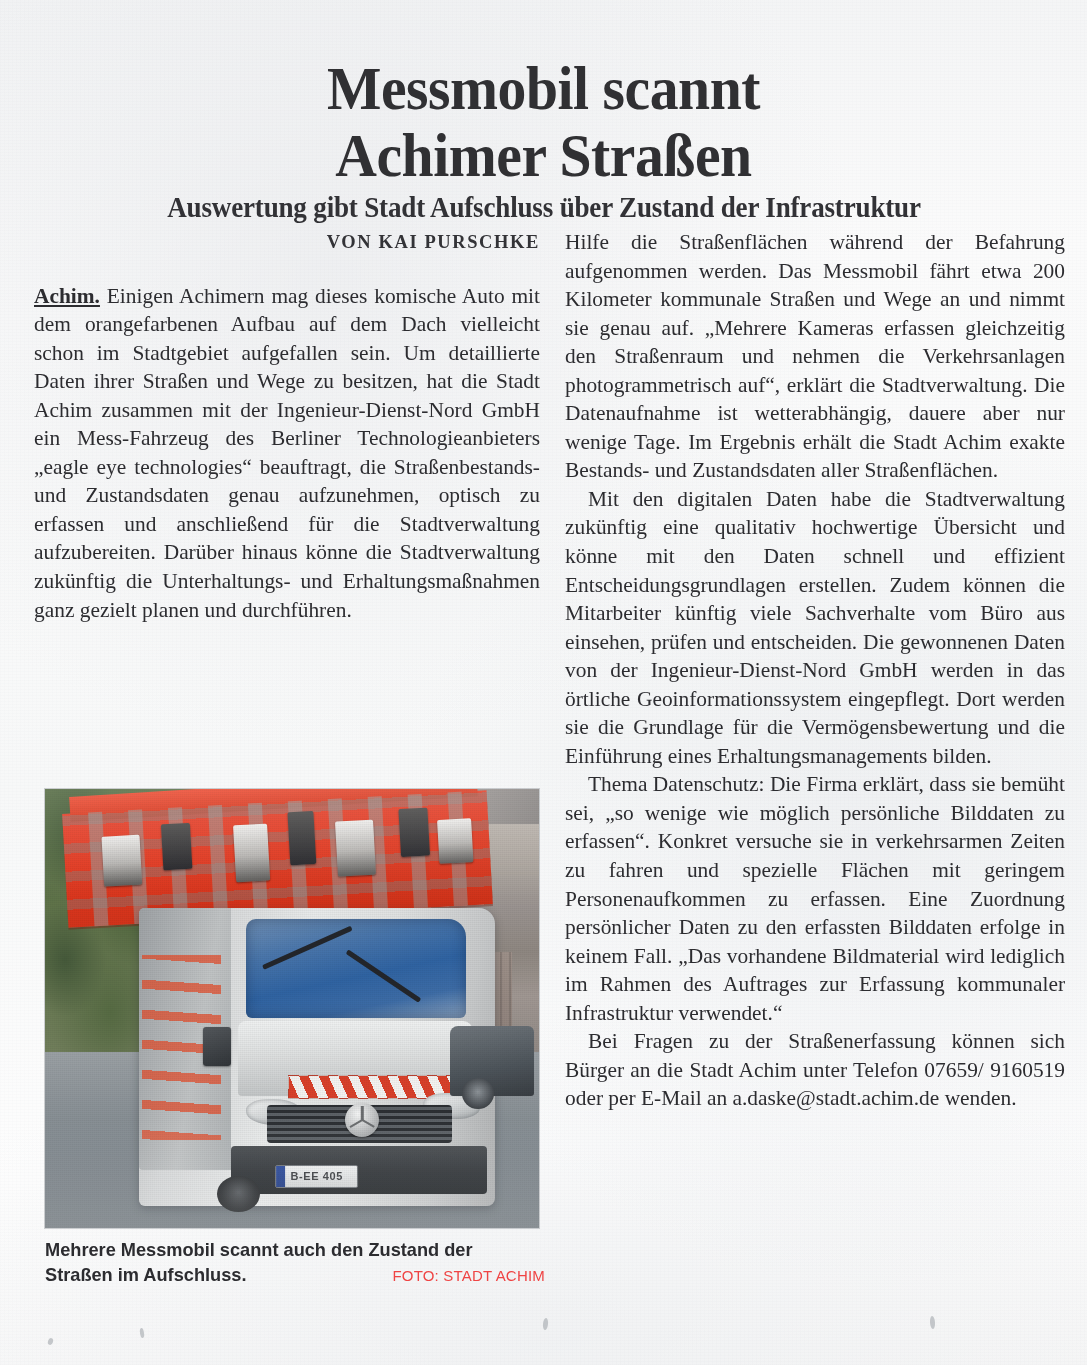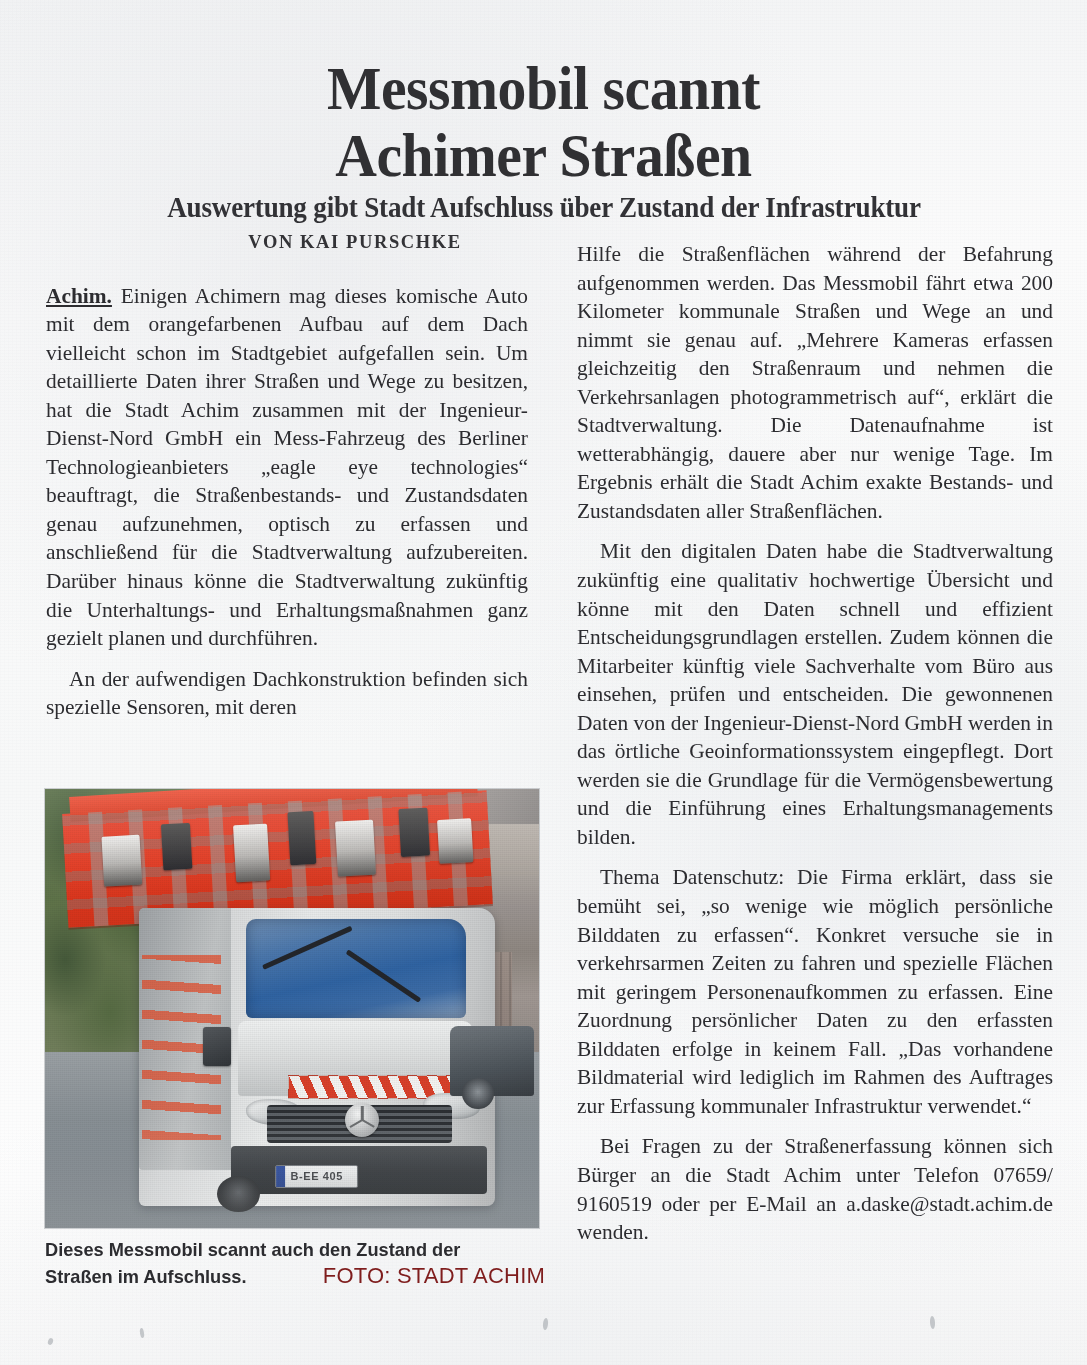--- a/index.html
+++ b/index.html
@@ -87,27 +87,27 @@
   }
   .col-left  { left: 34px;  width: 506px; }
   .col-right { left: 565px; width: 500px; }
 
   .byline {
     font-family: "Liberation Serif", serif;
     font-weight: bold;
     font-size: 18.5px;
     letter-spacing: 1.6px;
     color: #333337;
-    text-align: center;
+    text-align: right;
     padding-left: 136px;
     margin-bottom: 25px;
     white-space: nowrap;
   }
 
-  .col p { margin: 12px; text-indent: 23px; }
+  .col p { margin: 0; text-indent: 23px; }
   .col p.first { text-indent: 0; }
   .col .dateline { font-weight: bold; text-decoration: underline; }
 
   
   .photo-wrap {
     position: absolute;
     left: 45px;
     top: 789px;
     width: 494px;
     height: 439px;
@@ -331,23 +331,23 @@
     width: 500px;
     font-family: "Liberation Sans", sans-serif;
     font-weight: bold;
     font-size: 18.2px;
     line-height: 25px;
     color: #2c2c30;
   }
   .caption .cap-row2 { display: flex; justify-content: space-between; align-items: baseline; }
   .caption .credit {
     font-weight: normal;
-    font-size: 22px;
+    font-size: 15px;
     letter-spacing: .2px;
-    color: #7f1d1d;
+    color: #ef4444;
   }
 
   
   .speck { position: absolute; background: #9aa0a6; border-radius: 50%; opacity: .55; }
 </style>
 </head>
 <body>
 
 <div class="page">
   <div class="grain"></div>
@@ -358,21 +358,20 @@
   <h1 class="headline">
     <span class="hl-line hl1">Messmobil scannt</span>
     <span class="hl-line hl2">Achimer Straßen</span>
   </h1>
 
   <h2 class="subhead">Auswertung gibt Stadt Aufschluss über Zustand der Infrastruktur</h2>
 
   <div class="col col-left">
     <div class="byline">VON KAI PURSCHKE</div>
     <p class="first"><span class="dateline">Achim.</span><span> Einigen Achimern mag dieses komische Auto mit dem orangefarbenen Aufbau auf dem Dach vielleicht schon im Stadtgebiet aufgefallen sein. Um detaillierte Daten ihrer Straßen und Wege zu besitzen, hat die Stadt Achim zusammen mit der Ingenieur-Dienst-Nord GmbH ein Mess-Fahrzeug des Berliner Technologieanbieters „eagle eye technologies“ beauftragt, die Straßenbestands- und Zustandsdaten genau aufzunehmen, optisch zu erfassen und anschließend für die Stadtverwaltung aufzubereiten. Darüber hinaus könne die Stadtverwaltung zukünftig die Unterhaltungs- und Erhaltungsmaßnahmen ganz gezielt planen und durchführen.</span></p>
-    <p>An der aufwendigen Dachkonstruktion befinden sich spezielle Sensoren, mit deren</p>
   </div>
 
   <div class="col col-right">
     <p class="first">Hilfe die Straßenflächen während der Befahrung aufgenommen werden. Das Messmobil fährt etwa 200 Kilometer kommunale Straßen und Wege an und nimmt sie genau auf. „Mehrere Kameras erfassen gleichzeitig den Straßenraum und nehmen die Verkehrsanlagen photogrammetrisch auf“, erklärt die Stadtverwaltung. Die Datenaufnahme ist wetterabhängig, dauere aber nur wenige Tage. Im Ergebnis erhält die Stadt Achim exakte Bestands- und Zustandsdaten aller Straßenflächen.</p>
     <p>Mit den digitalen Daten habe die Stadtverwaltung zukünftig eine qualitativ hochwertige Übersicht und könne mit den Daten schnell und effizient Entscheidungsgrundlagen erstellen. Zudem können die Mitarbeiter künftig viele Sachverhalte vom Büro aus einsehen, prüfen und entscheiden. Die gewonnenen Daten von der Ingenieur-Dienst-Nord GmbH werden in das örtliche Geoinformationssystem eingepflegt. Dort werden sie die Grundlage für die Vermögensbewertung und die Einführung eines Erhaltungsmanagements bilden.</p>
     <p>Thema Datenschutz: Die Firma erklärt, dass sie bemüht sei, „so wenige wie möglich persönliche Bilddaten zu erfassen“. Konkret versuche sie in verkehrsarmen Zeiten zu fahren und spezielle Flächen mit geringem Personenaufkommen zu erfassen. Eine Zuordnung persönlicher Daten zu den erfassten Bilddaten erfolge in keinem Fall. „Das vorhandene Bildmaterial wird lediglich im Rahmen des Auftrages zur Erfassung kommunaler Infrastruktur verwendet.“</p>
     <p>Bei Fragen zu der Straßenerfassung können sich Bürger an die Stadt Achim unter Telefon 07659/ 9160519 oder per E-Mail an a.daske@stadt.achim.de wenden.</p>
   </div>
 
   <div class="photo-wrap">
@@ -416,21 +415,21 @@
       </div>
 
       <div class="parked-car"></div>
 
       <div class="ph-halftone"></div>
       <div class="ph-fade"></div>
     </div>
   </div>
 
   <div class="caption">
-    <div>Dieses Messmobil scannt auch den Zustand der</div>
+    <div>Mehrere Messmobil scannt auch den Zustand der</div>
     <div class="cap-row2">
       <span>Straßen im Aufschluss.</span>
       <span class="credit">FOTO: STADT ACHIM</span>
     </div>
   </div>
 
   <div class="speck" style="left:48px;  top:1338px; width:5px; height:7px;  transform:rotate(18deg);"></div>
   <div class="speck" style="left:140px; top:1328px; width:4px; height:10px; transform:rotate(-8deg);"></div>
   <div class="speck" style="left:543px; top:1318px; width:5px; height:12px; transform:rotate(6deg);"></div>
   <div class="speck" style="left:930px; top:1316px; width:5px; height:13px; transform:rotate(-4deg);"></div>

